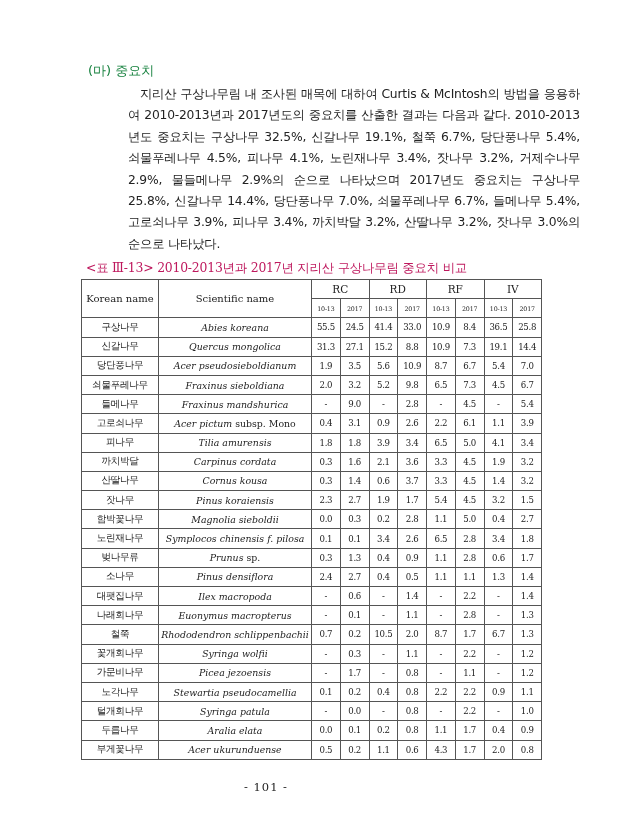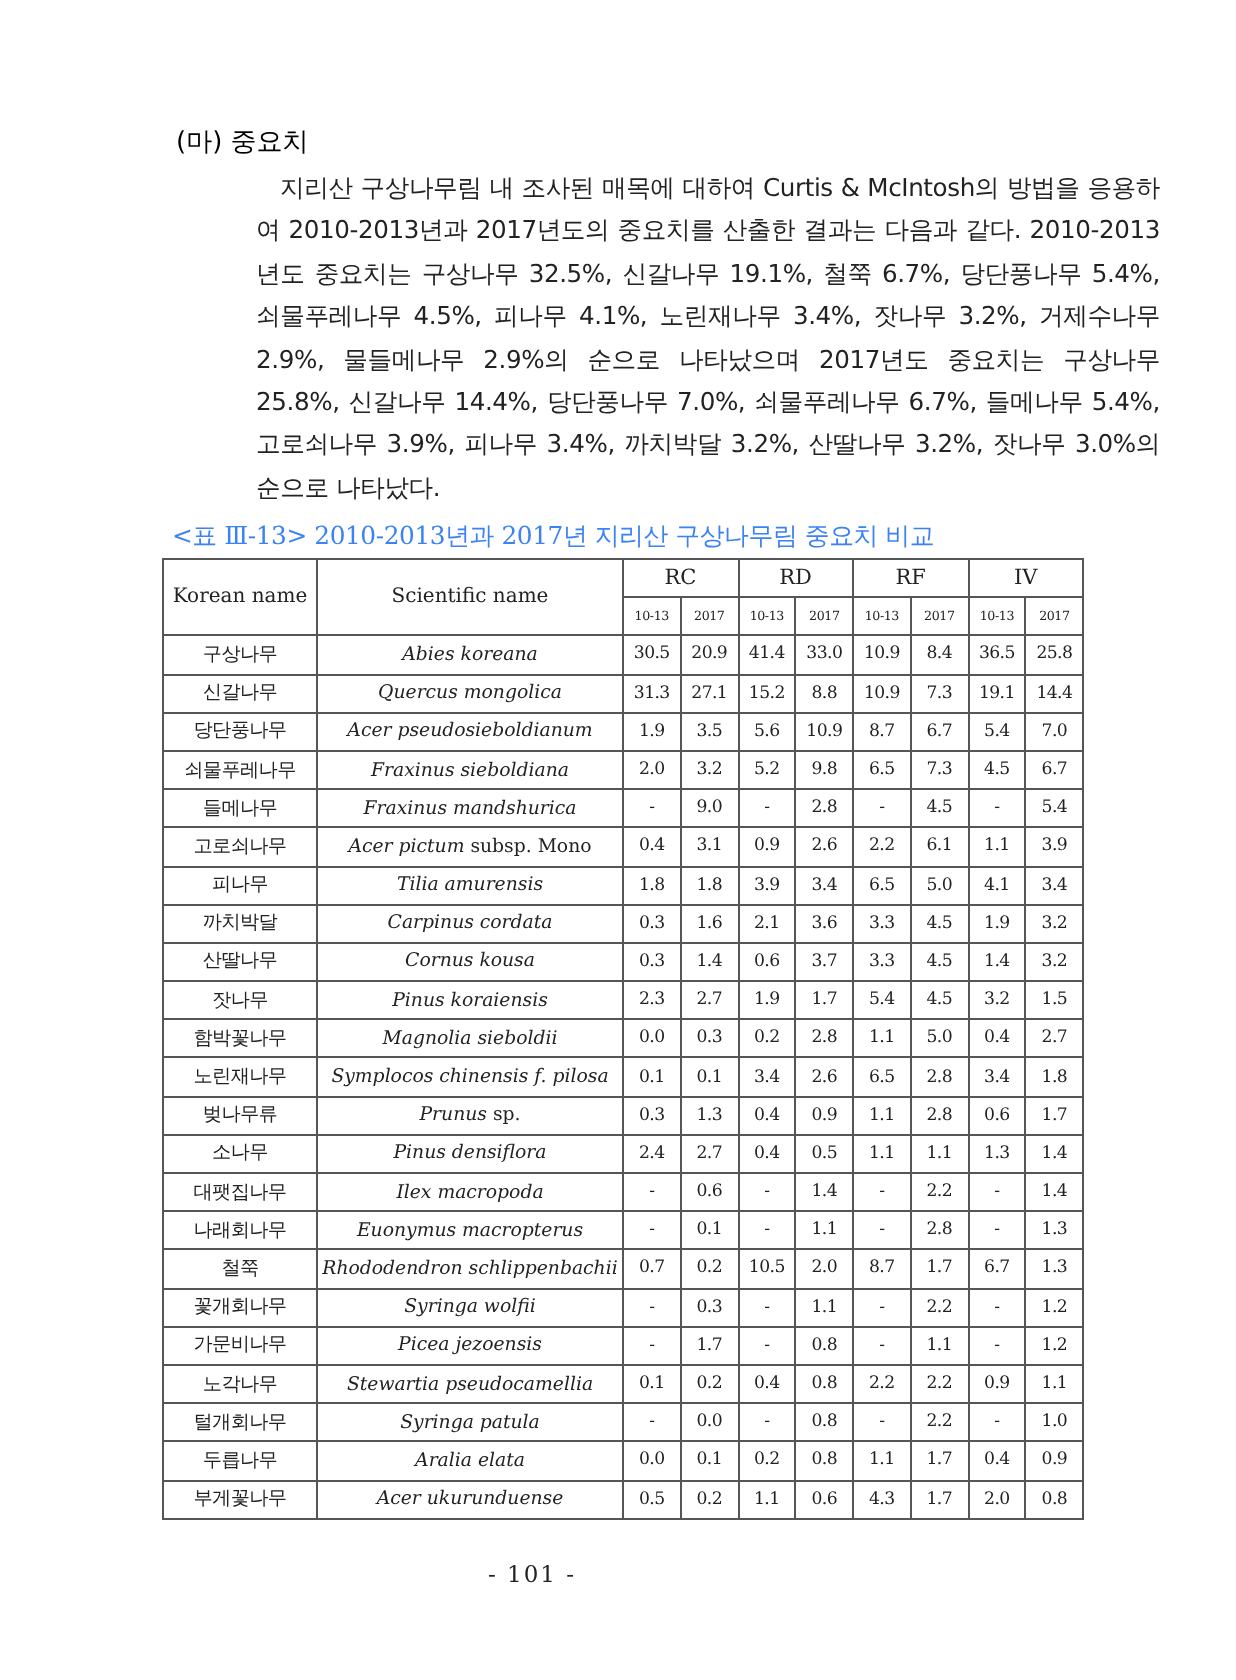--- a/index.html
+++ b/index.html
@@ -1,30 +1,30 @@
 <!DOCTYPE html>
 <html><head>
 <meta charset="utf-8">
 <style>
   html, body { margin: 0; padding: 0; background: #ffffff; }
   body { width: 618px; height: 840px; position: relative; overflow: hidden; color: #111; }
   .page { position: absolute; left: 0; top: 0; width: 618px; height: 840px; }
   .section-heading {
     position: absolute; left: 88px; top: 62px;
-    font-family: "DejaVu Sans", sans-serif; font-size: 13px; color: #000000;
+    font-family: "DejaVu Sans", sans-serif; font-size: 13px; color: #15803d;
   }
   .body-text {
     position: absolute; left: 88px; top: 84px; width: 452px;
     font-family: "DejaVu Sans", sans-serif; font-size: 12.3px; line-height: 21.4px;
     color: #222; text-align: justify; text-align-last: left; letter-spacing: -0.2px; margin-left: 40px;
   }
   .body-text p { margin: 0; text-indent: 12px; }
   .table-caption {
     position: absolute; left: 86px; top: 260px;
-    font-family: "DejaVu Serif", serif; font-size: 12.4px; color: #3b82f6; letter-spacing: -0.2px;
+    font-family: "DejaVu Serif", serif; font-size: 12.4px; color: #be185d; letter-spacing: -0.2px;
   }
   table.data {
     position: absolute; left: 81px; top: 279px; width: 460px;
     border-collapse: collapse; table-layout: fixed;
     border: 1.6px solid #333;
     font-family: "DejaVu Serif", serif; color: #222;
   }
   table.data td, table.data th {
     border: 1px solid #555; padding: 0; height: 18.2px; text-align: center; vertical-align: middle;
     font-weight: normal; overflow: hidden; white-space: nowrap;
@@ -85,22 +85,22 @@
         <th class="hdr-year">10-13</th>
         <th class="hdr-year">2017</th>
         <th class="hdr-year">10-13</th>
         <th class="hdr-year">2017</th>
       </tr>
     </thead>
     <tbody id="table-body">
         <tr>
           <td class="kname">구상나무</td>
           <td class="sname"><span>Abies koreana</span><span class="plain"></span></td>
-          <td class="num">30.5</td>
-          <td class="num">20.9</td>
+          <td class="num">55.5</td>
+          <td class="num">24.5</td>
           <td class="num">41.4</td>
           <td class="num">33.0</td>
           <td class="num">10.9</td>
           <td class="num">8.4</td>
           <td class="num">36.5</td>
           <td class="num">25.8</td>
         </tr>
         <tr>
           <td class="kname">신갈나무</td>
           <td class="sname"><span>Quercus mongolica</span><span class="plain"></span></td>

